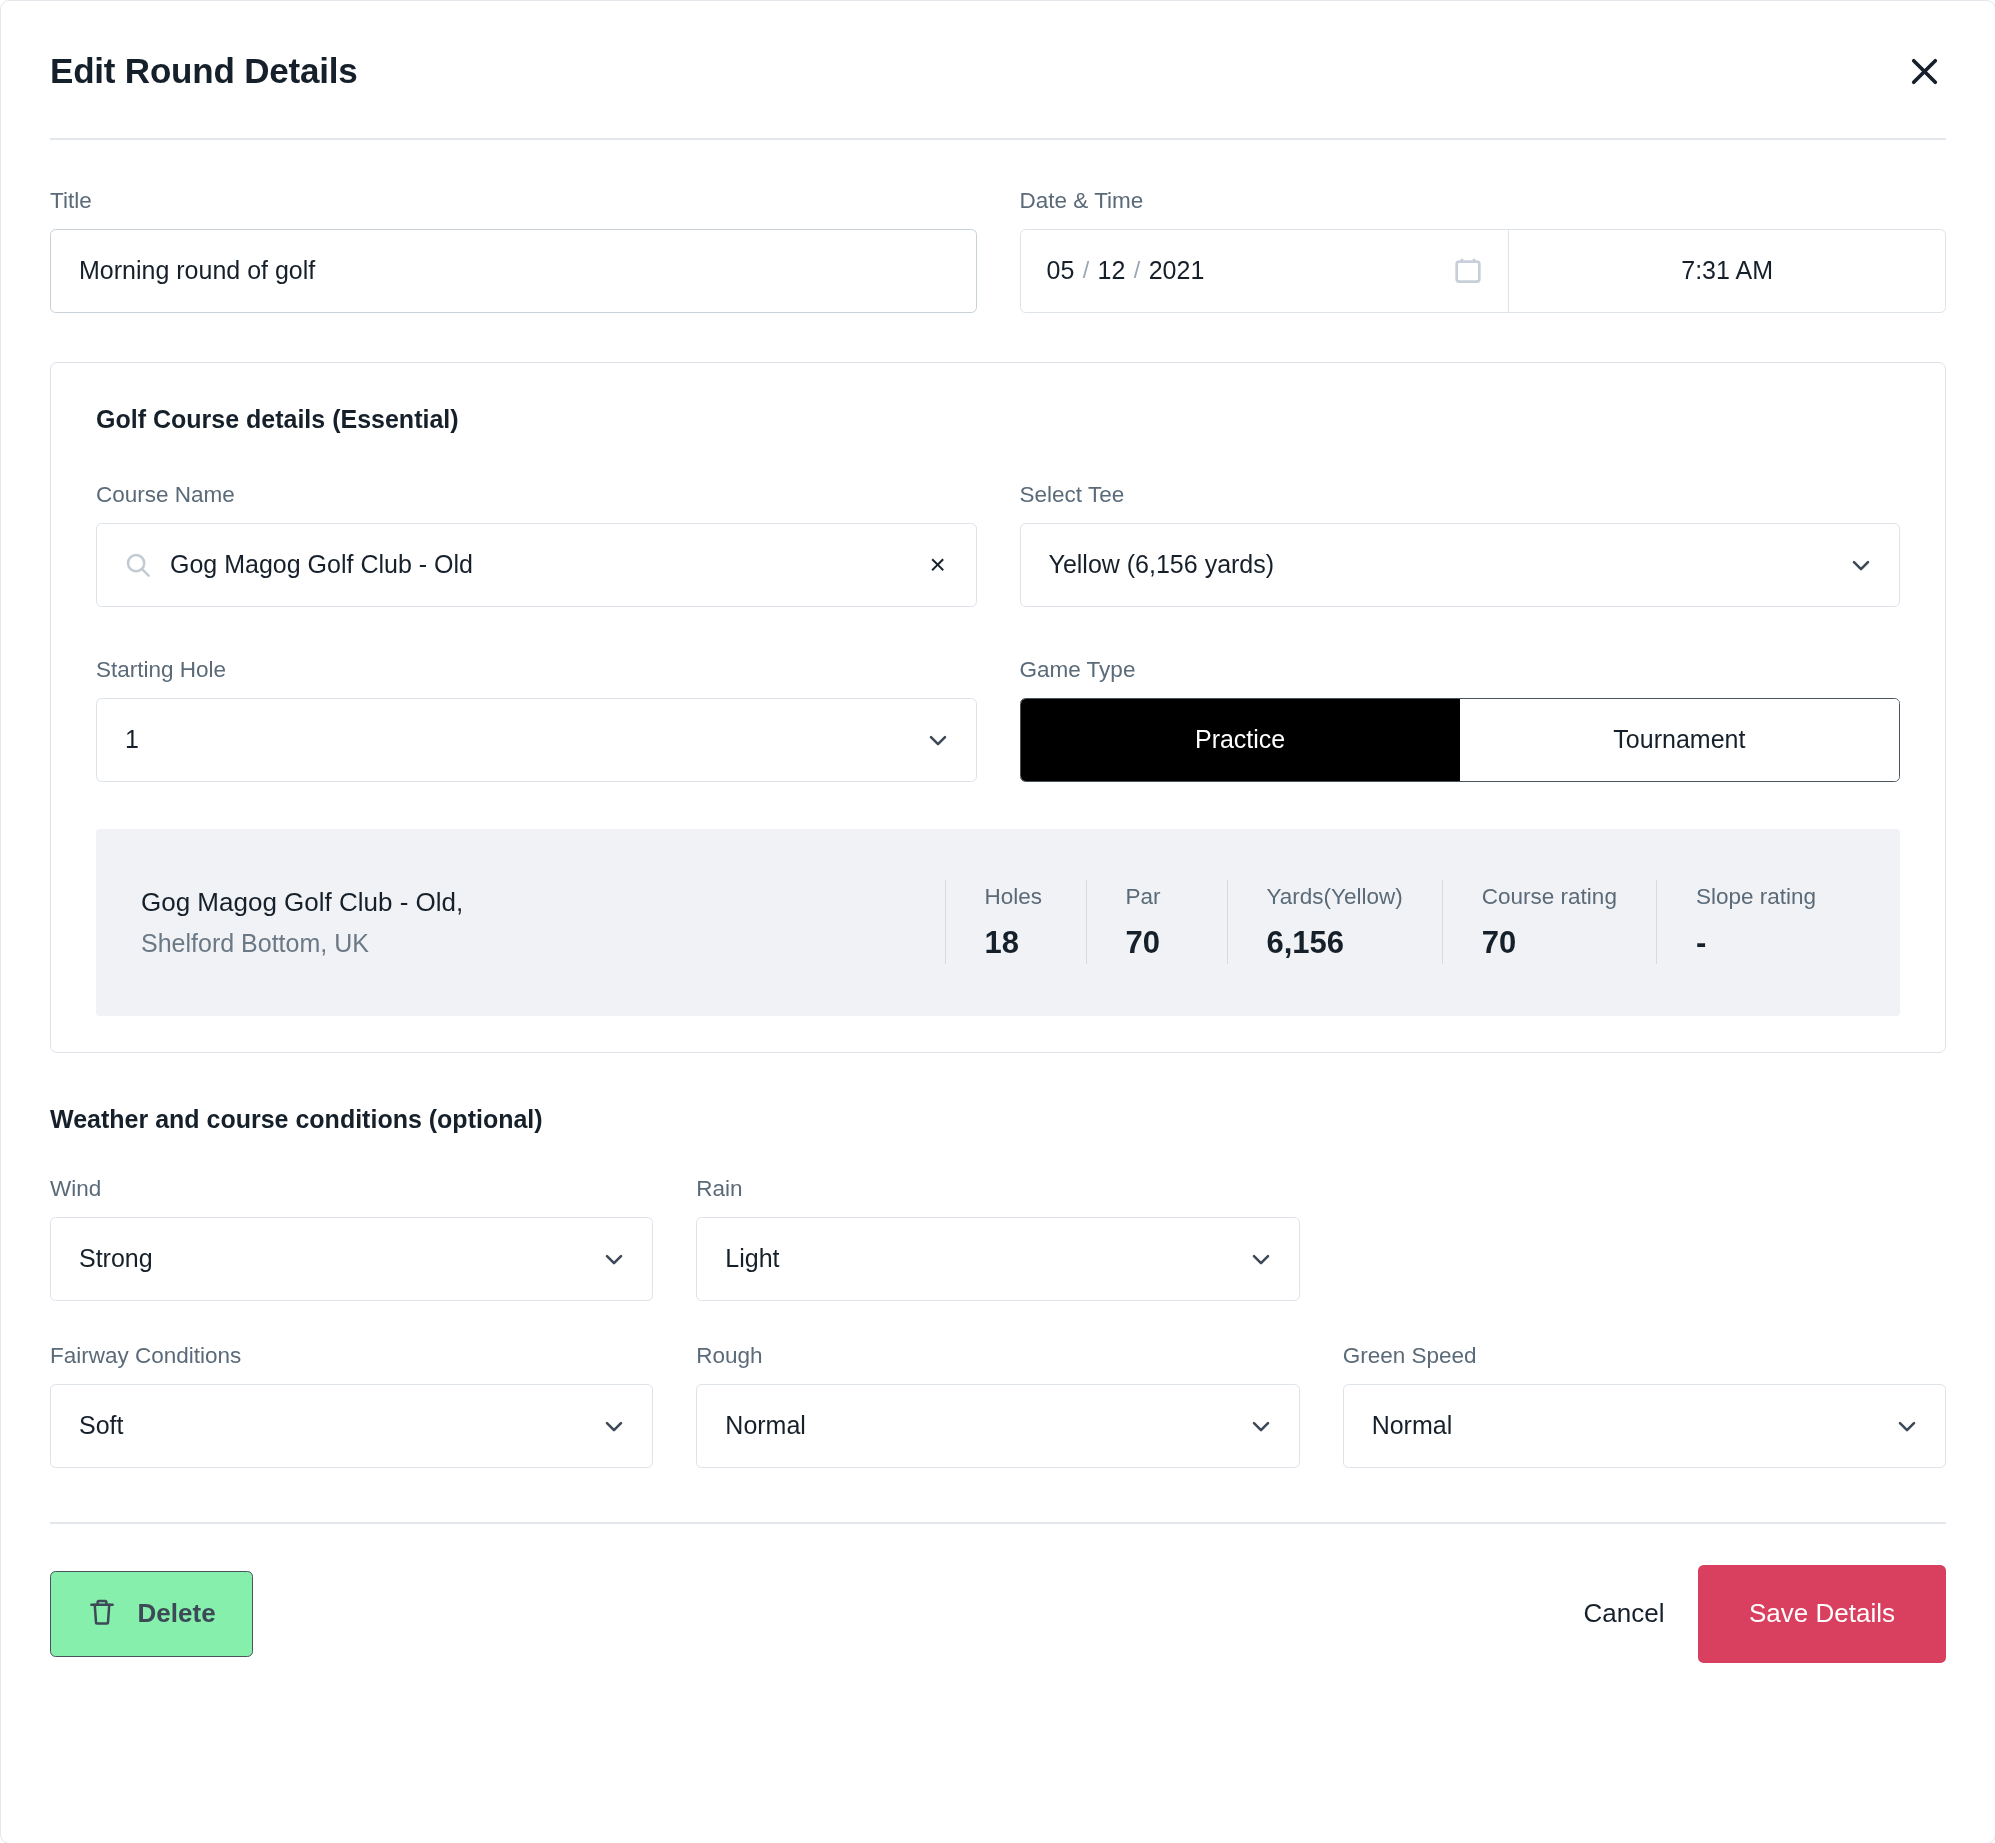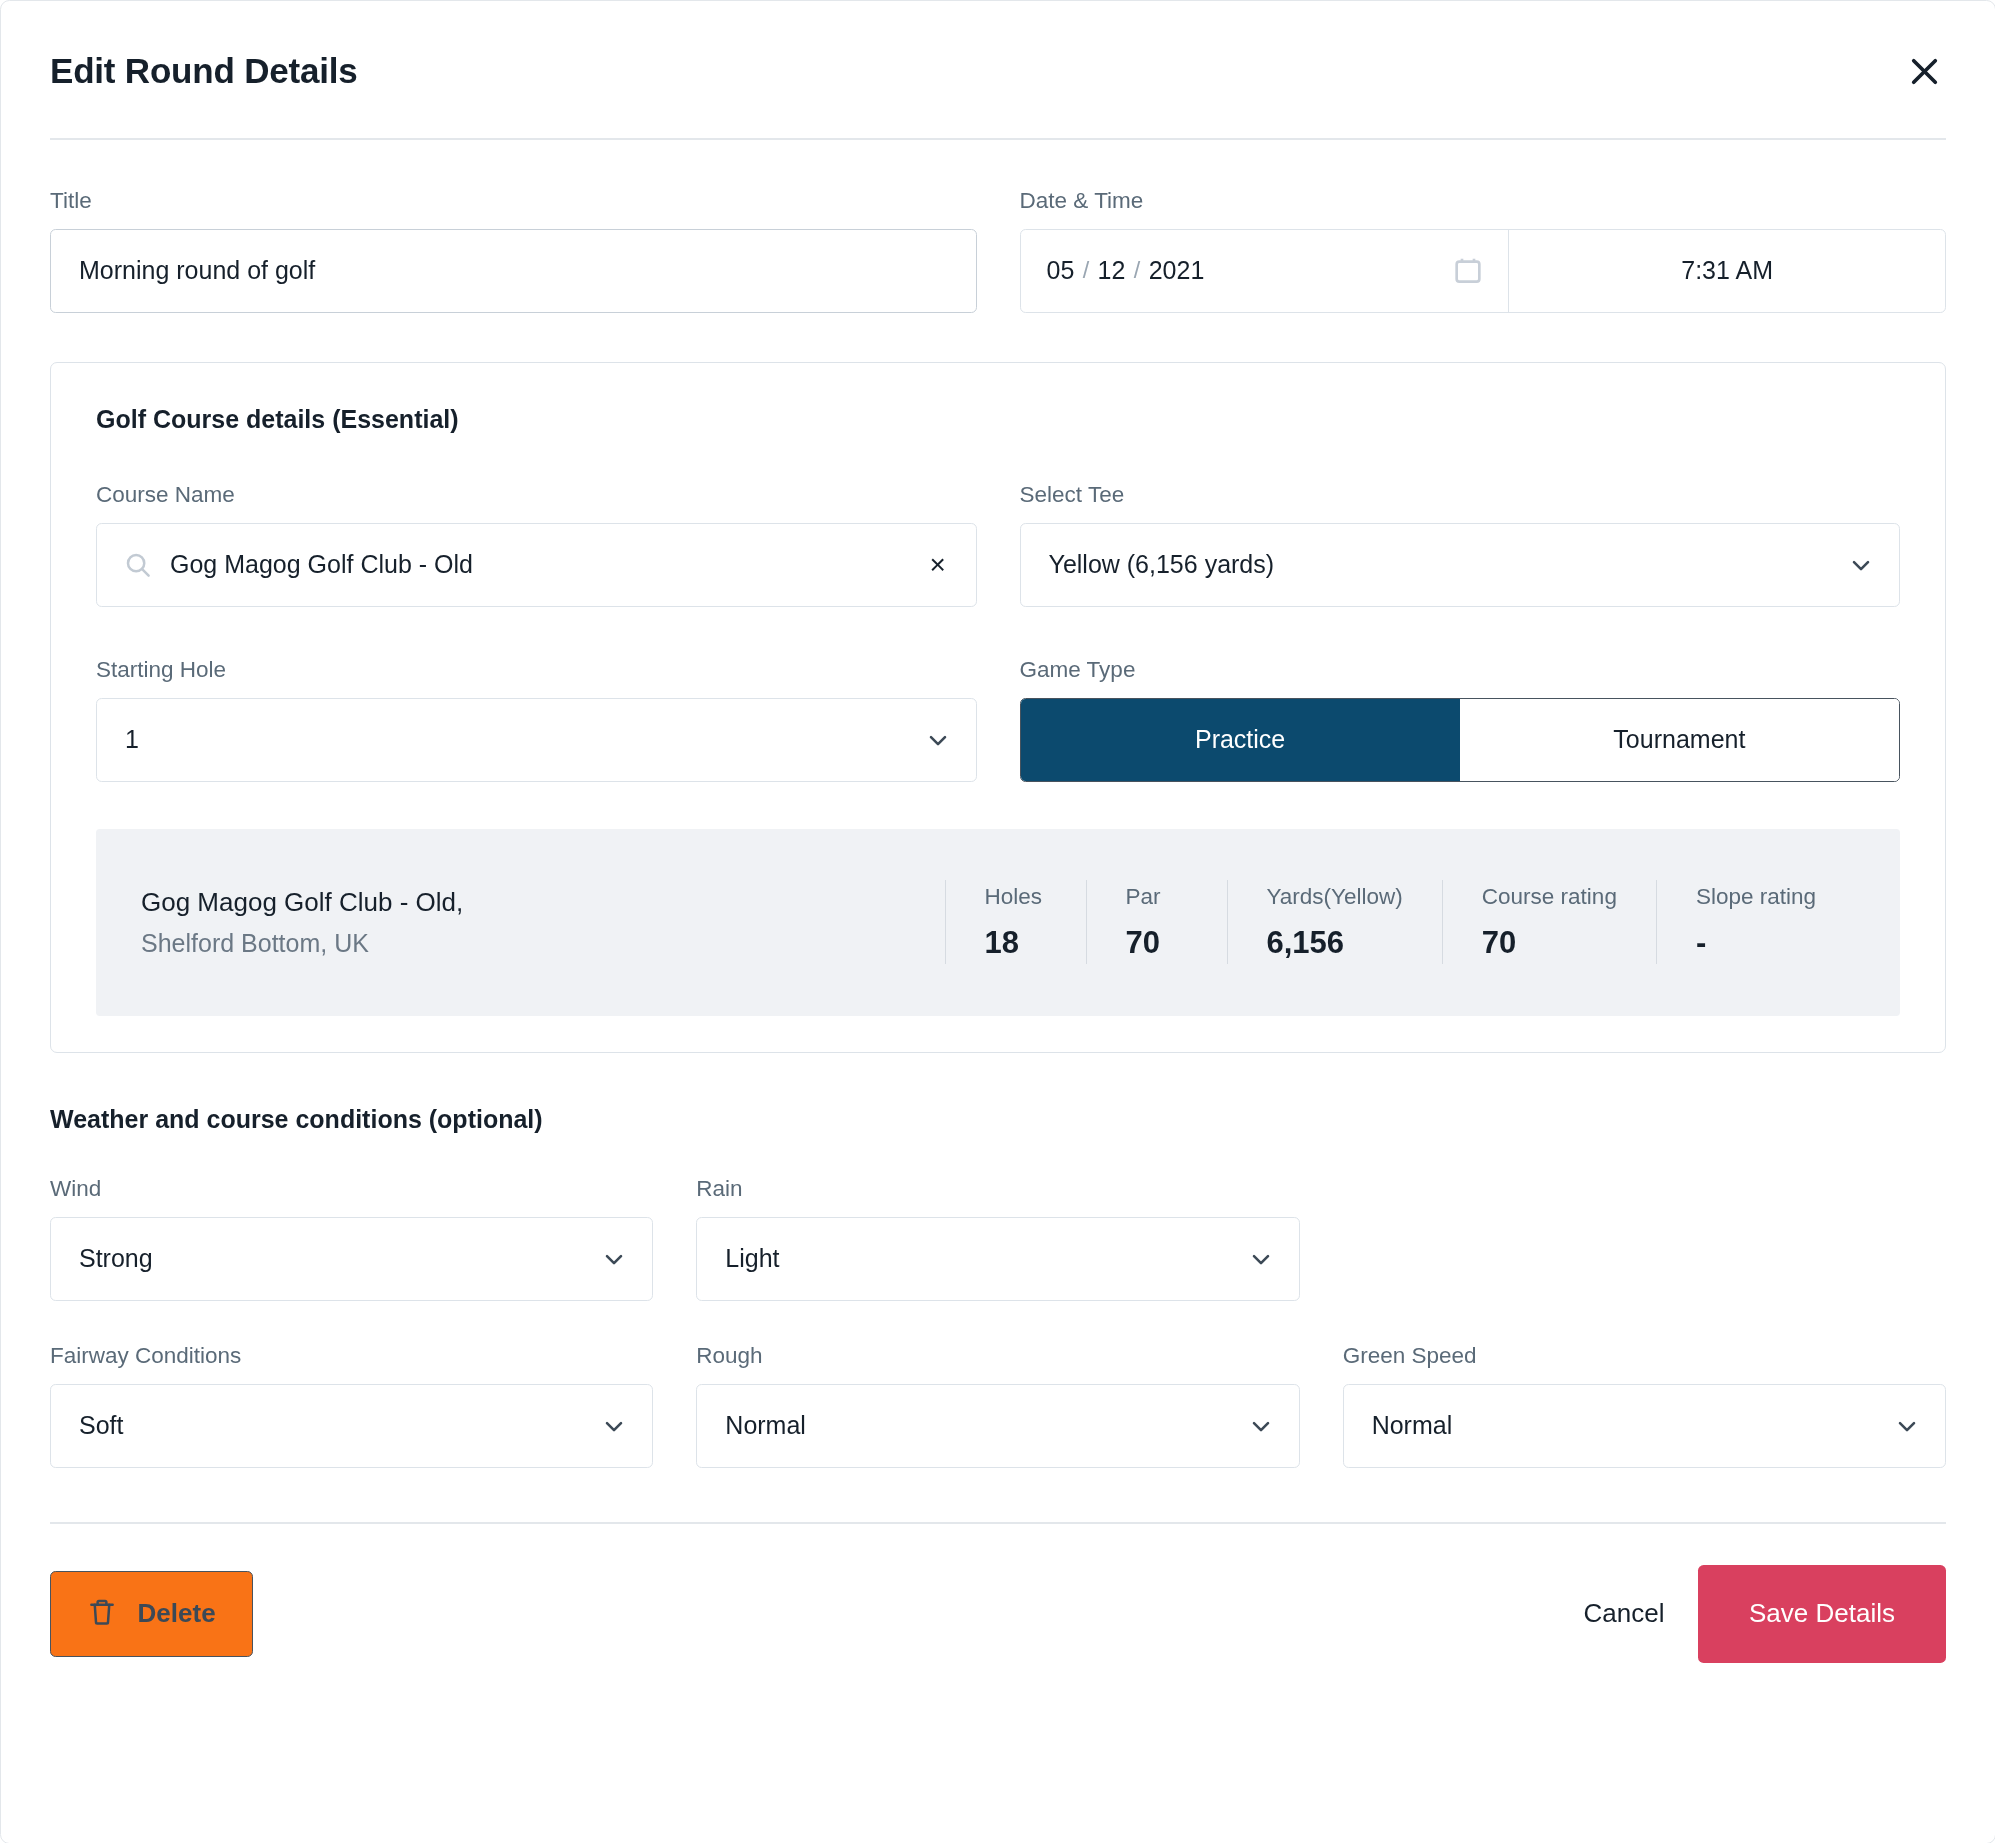--- a/index.html
+++ b/index.html
@@ -211,21 +211,21 @@
     align-items: center;
     justify-content: center;
     font-size: 25px;
     cursor: pointer;
     background: #ffffff;
     color: #16202b;
     border: none;
     font-family: "Liberation Sans", sans-serif;
   }
   .seg.active {
-    background: #0c4a6e;
+    background: #000000;
     color: #ffffff;
   }
 
   
   .summary {
     margin-top: 47px;
     background: #f0f2f5;
     border-radius: 3.7px;
     display: flex;
     align-items: center;
@@ -292,21 +292,21 @@
     padding: 41px 49px 0 49px;
   }
   .delete-btn {
     display: flex;
     align-items: center;
     gap: 20.6px;
     height: 86px;
     padding: 0 36px;
     border: 1.9px solid #48535e;
     border-radius: 5.6px;
-    background: #f97316;
+    background: #86efac;
     cursor: pointer;
     font-family: "Liberation Sans", sans-serif;
   }
   .delete-btn .txt {
     font-size: 26px;
     font-weight: bold;
     color: #3c4956;
   }
   .footer-right {
     display: flex;

